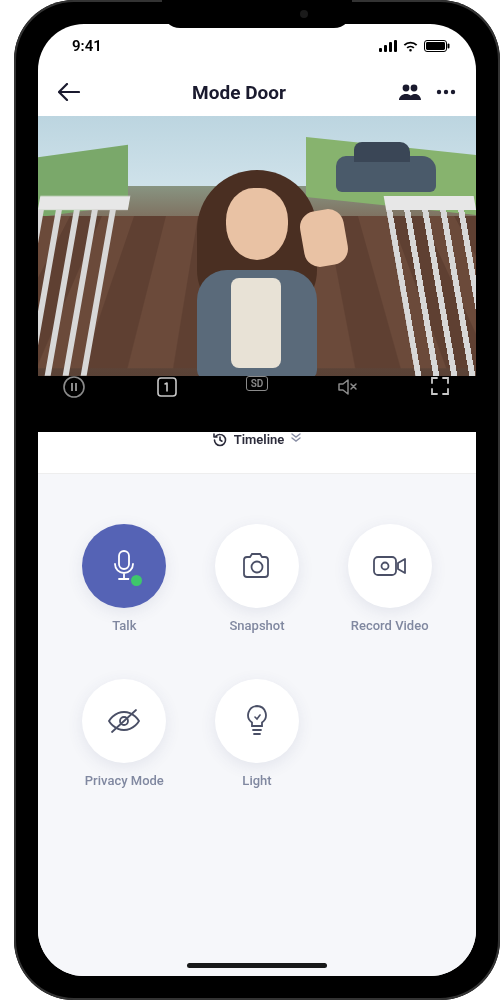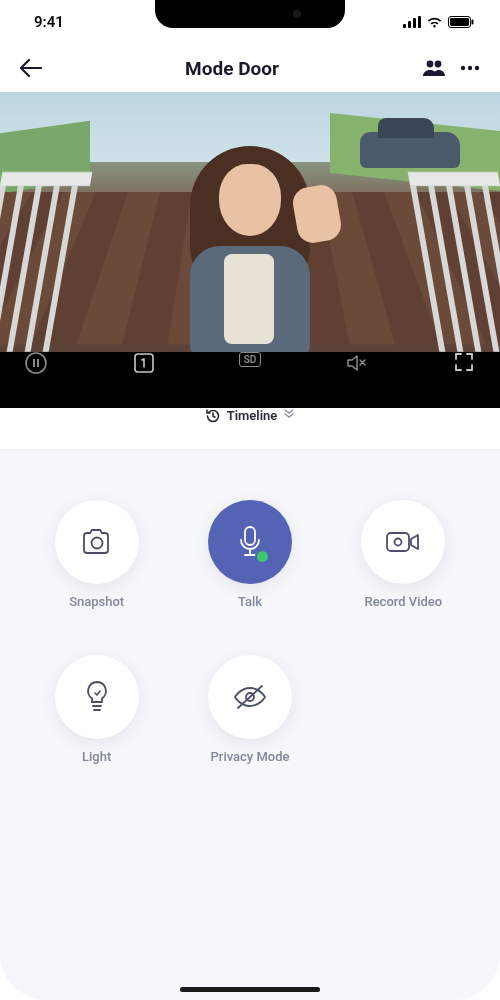--- a/index.html
+++ b/index.html
@@ -8,23 +8,24 @@
     background: #fff;
     display: flex;
     justify-content: center;
     align-items: flex-start;
   }
   .device {
     width: 500px;
     height: 1000px;
     background: #000;
     border-radius: 60px;
-    padding: 0;
+    padding: 24px;
     position: relative;
     box-shadow: 0 0 0 2px #333 inset;
+    margin-left: 14px;
   }
   .screen {
     width: 100%;
     height: 100%;
     background: #fff;
     border-radius: 46px;
     overflow: hidden;
     position: relative;
     display: flex;
     flex-direction: column;
@@ -289,80 +290,80 @@
       <span>
         <svg width="12" height="10" viewBox="0 0 12 10">
             <path d="M2 2l4 3 4-3M2 6l4 3 4-3" stroke="#8a8fa5" stroke-width="1.4" fill="none" stroke-linecap="round"></path>
           </svg>
       </span>
     </div>
 
     <div class="actions">
 
       <div class="action">
+        <div class="action-circle primary">
+          <span>
+            <svg width="26" height="34" viewBox="0 0 26 34">
+                <rect x="8" y="2" width="10" height="18" rx="5" stroke="#fff" stroke-width="1.8" fill="none"></rect>
+                <path d="M4 15a9 9 0 0018 0M13 24v6M8 30h10" stroke="#fff" stroke-width="1.8" fill="none" stroke-linecap="round"></path>
+              </svg>
+          </span>
+        </div>
+        <span class="action-label">Talk</span>
+      </div>
+
+      <div class="action">
         <div class="action-circle">
           <span>
             <svg width="34" height="28" viewBox="0 0 34 28">
                 <path d="M4 8a3 3 0 013-3h3l2-3h8l2 3h3a3 3 0 013 3v14a3 3 0 01-3 3H7a3 3 0 01-3-3V8z" stroke="#4a4f66" stroke-width="1.8" fill="none"></path>
                 <circle cx="17" cy="15" r="5.5" stroke="#4a4f66" stroke-width="1.8" fill="none"></circle>
               </svg>
           </span>
         </div>
         <span class="action-label">Snapshot</span>
-      </div>
-
-      <div class="action">
-        <div class="action-circle primary">
-          <span>
-            <svg width="26" height="34" viewBox="0 0 26 34">
-                <rect x="8" y="2" width="10" height="18" rx="5" stroke="#fff" stroke-width="1.8" fill="none"></rect>
-                <path d="M4 15a9 9 0 0018 0M13 24v6M8 30h10" stroke="#fff" stroke-width="1.8" fill="none" stroke-linecap="round"></path>
-              </svg>
-          </span>
-        </div>
-        <span class="action-label">Talk</span>
       </div>
 
       <div class="action">
         <div class="action-circle">
           <span>
             <svg width="36" height="24" viewBox="0 0 36 24">
                 <rect x="2" y="3" width="22" height="18" rx="4" stroke="#4a4f66" stroke-width="1.8" fill="none"></rect>
                 <circle cx="13" cy="12" r="3.5" stroke="#4a4f66" stroke-width="1.8" fill="none"></circle>
                 <path d="M26 9l7-4v14l-7-4V9z" stroke="#4a4f66" stroke-width="1.8" fill="none" stroke-linejoin="round"></path>
               </svg>
           </span>
         </div>
         <span class="action-label">Record Video</span>
       </div>
 
 
       <div class="action">
         <div class="action-circle">
           <span>
+            <svg width="34" height="26" viewBox="0 0 34 26">
+                <path d="M2 13s5-9 15-9 15 9 15 9-5 9-15 9S2 13 2 13z" stroke="#4a4f66" stroke-width="1.8" fill="none"></path>
+                <circle cx="17" cy="13" r="4" stroke="#4a4f66" stroke-width="1.8" fill="none"></circle>
+                <path d="M5 24L29 2" stroke="#4a4f66" stroke-width="1.8" stroke-linecap="round"></path>
+              </svg>
+          </span>
+        </div>
+        <span class="action-label">Privacy Mode</span>
+      </div>
+
+      <div class="action">
+        <div class="action-circle">
+          <span>
             <svg width="26" height="34" viewBox="0 0 26 34">
                 <path d="M13 2a9 9 0 00-5 16.4V22h10v-3.6A9 9 0 0013 2z" stroke="#4a4f66" stroke-width="1.8" fill="none"></path>
                 <path d="M9 26h8M10 30h6" stroke="#4a4f66" stroke-width="1.8" fill="none" stroke-linecap="round"></path>
                 <path d="M11 13l2 2 3-4" stroke="#4a4f66" stroke-width="1.6" fill="none" stroke-linecap="round"></path>
               </svg>
           </span>
         </div>
         <span class="action-label">Light</span>
       </div>
 
-      <div class="action">
-        <div class="action-circle">
-          <span>
-            <svg width="34" height="26" viewBox="0 0 34 26">
-                <path d="M2 13s5-9 15-9 15 9 15 9-5 9-15 9S2 13 2 13z" stroke="#4a4f66" stroke-width="1.8" fill="none"></path>
-                <circle cx="17" cy="13" r="4" stroke="#4a4f66" stroke-width="1.8" fill="none"></circle>
-                <path d="M5 24L29 2" stroke="#4a4f66" stroke-width="1.8" stroke-linecap="round"></path>
-              </svg>
-          </span>
-        </div>
-        <span class="action-label">Privacy Mode</span>
-      </div>
-
     </div>
 
     <div class="home-indicator"></div>
   </div>
 </div>
 
 </body></html>

